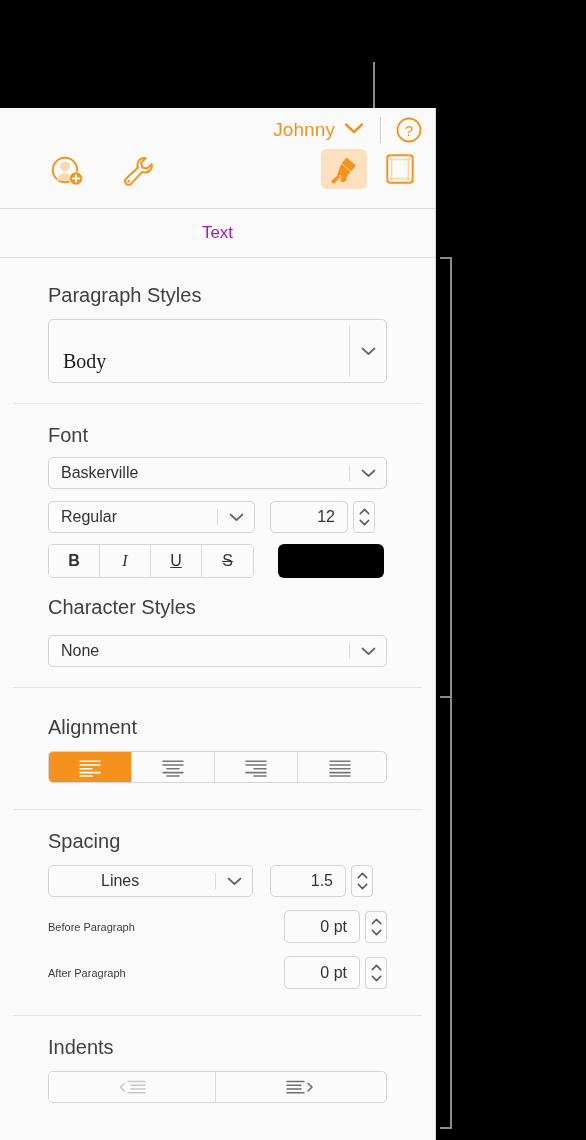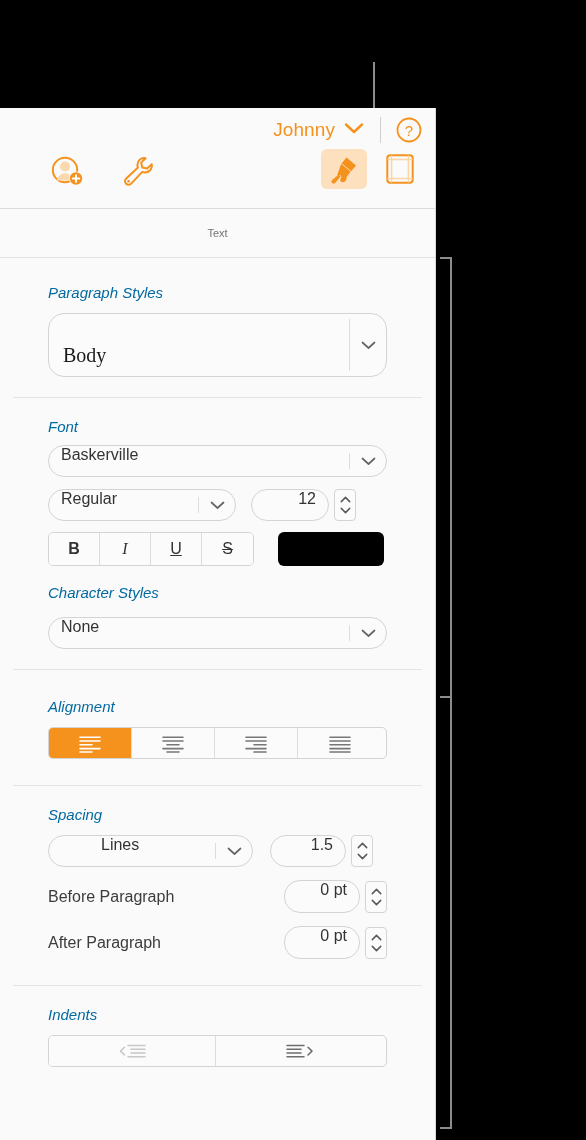--- a/index.html
+++ b/index.html
@@ -150,48 +150,48 @@
   
   #panel-tabbar {
     height: 48px;
     border-bottom: 1px solid #e2e2e2;
     display: flex;
     align-items: center;
     justify-content: center;
     background: #fafafa;
   }
   #panel-tab-label {
-    font-size: 11px;
-    color: #737373;
+    font-size: 17px;
+    color: #a21caf;
   }
 
   
   .section {
     padding: 0 13px;
   }
   .section-title {
-    font-size: 15px;
-    color: #0369a1;
+    font-size: 20px;
+    color: #404040;
     margin: 0;
     padding: 0 0 0 35px;
-    font-style: italic;
   }
   .divider {
     height: 1px;
     background: #e4e4e4;
     margin: 0 13px;
   }
 
   
   .field {
     background: #fbfbfb;
     border: 1px solid #d4d4d4;
-    border-radius: 16px;
-    box-sizing: border-box;
-    display: flex;
+    border-radius: 5px;
+    box-sizing: border-box;
+    display: flex;
+    align-items: center;
     font-size: 16px;
     color: #333;
   }
   .field .value {
     flex: 1;
     padding: 0 12px;
     white-space: nowrap;
     overflow: hidden;
   }
   .field .sep {
@@ -223,21 +223,21 @@
   #para-style-field .sep { margin: 5px 0; }
 
   
   #font-field { height: 32px; margin: 10px 35px 0 35px; }
 
   #font-style-row {
     margin: 12px 35px 0 35px;
     display: flex;
     align-items: center;
   }
-  #font-style-field { height: 32px; width: 188px; }
+  #font-style-field { height: 32px; width: 207px; }
   #font-size-field {
     height: 32px;
     width: 78px;
     margin-left: 15px;
     justify-content: flex-end;
   }
   #font-size-field .value {
     flex: none;
     text-align: right;
     padding-right: 12px;
@@ -322,21 +322,21 @@
   }
   #spacing-value-field .value { text-align: right; }
 
   .label-num-row {
     margin: 13px 35px 0 35px;
     display: flex;
     align-items: center;
   }
   .label-num-row .lbl {
     flex: 1;
-    font-size: 16px;
+    font-size: 11px;
     color: #3c3c3c;
   }
   .num-field {
     height: 33px;
     width: 76px;
   }
   .num-field .value { text-align: right; }
 
   
   #indent-group {

